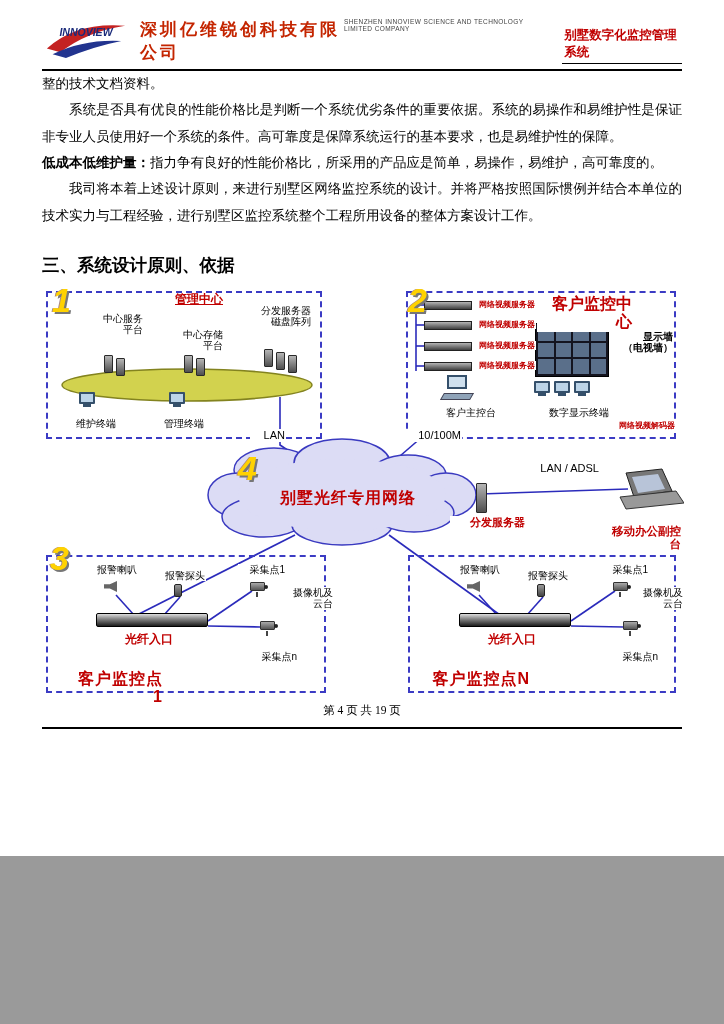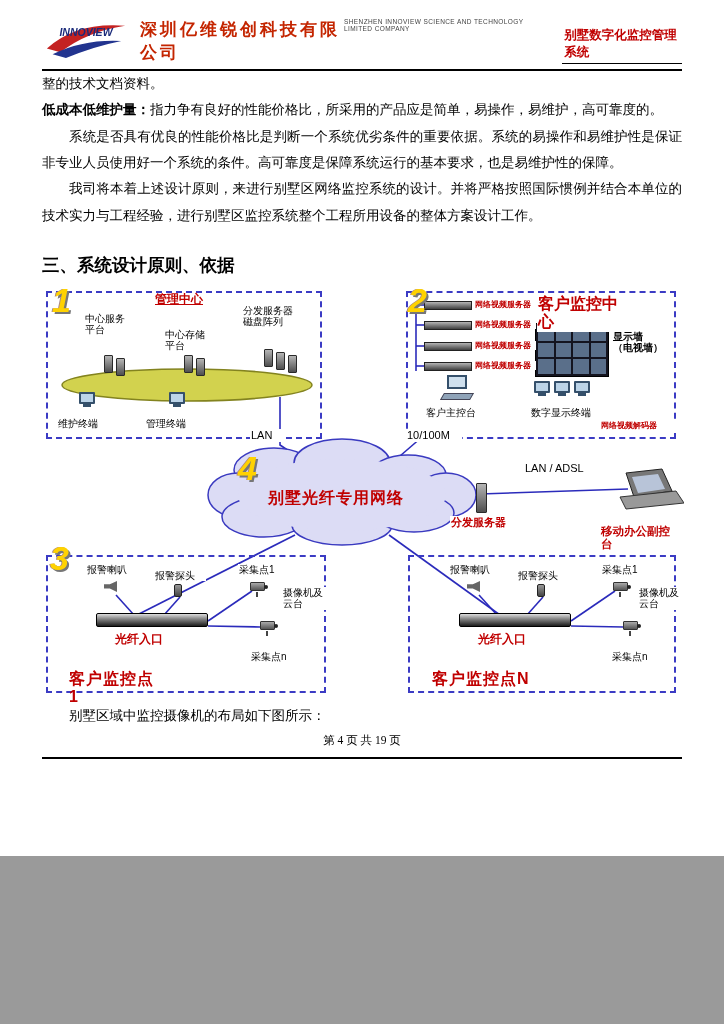--- a/index.html
+++ b/index.html
@@ -15,21 +15,21 @@
   .txt{font-size:13.5px;line-height:1.95;text-align:justify}
   .indent{text-indent:2em}
   .b{font-weight:bold}
   h2.sec{font-family:"Liberation Sans",sans-serif;font-size:17.5px;font-weight:bold;margin:24px 0 8px}
   h3.sub{font-family:"Liberation Sans",sans-serif;font-size:15.5px;font-weight:bold;margin:16px 0 14px}
   
   .diagram{position:relative;width:642px;height:414px;margin:8px 0 4px 0;font-family:"Liberation Sans",sans-serif}
   .diagram svg.bg{position:absolute;left:0;top:0;z-index:1}
   .dbox{position:absolute;border:2px dashed #3b3bc4;z-index:2}
   .num{position:absolute;font-family:"Liberation Sans",sans-serif;font-style:italic;font-weight:bold;font-size:34px;line-height:1;color:#ffd200;text-shadow:2px 2px 0 #777,-1px 0 0 #a88;z-index:5}
-  .dlabel{position:absolute;font-size:10px;line-height:1.15;text-align:left;white-space:pre-line;background:#fff;padding:0 1px;z-index:4}
+  .dlabel{position:absolute;font-size:10px;line-height:1.15;text-align:right;white-space:pre-line;background:#fff;padding:0 1px;z-index:4}
   .red{color:#c00000;font-weight:bold}
   .nobg{background:transparent}
   .ul{text-decoration:underline}
   .tower{position:absolute;width:9px;height:18px;background:linear-gradient(180deg,#b5b5b5,#4f4f4f);border:1px solid #2a2a2a;border-radius:1px;z-index:3}
   .tower.big{width:11px;height:30px}
   .term{position:absolute;width:16px;height:12px;background:#bcd4e8;border:2px solid #35506b;border-radius:1px;z-index:3}
   .term::after{content:"";position:absolute;left:2px;top:10px;width:8px;height:3px;background:#35506b}
   .rack{position:absolute;width:48px;height:9px;background:linear-gradient(180deg,#b5b5b5,#3f3f3f);border:1px solid #222;z-index:3}
   .wall{position:absolute;left:493px;top:38px;width:74px;height:54px;background:#14141f;border:1px solid #000;display:grid;grid-template-columns:repeat(4,1fr);grid-template-rows:repeat(3,1fr);gap:2px;padding:2px;z-index:3}
   .wall div{background:#5a6f8a}
@@ -65,22 +65,22 @@
       </svg>
     </span>
     <div class="co">
       <span class="co-cn">深圳亿维锐创科技有限公司</span>
       <span class="co-en">SHENZHEN INNOVIEW SCIENCE AND TECHNOLOGY LIMITED COMPANY</span>
     </div>
     <span class="doc-title">别墅数字化监控管理系统</span>
   </div>
 
   <p class="txt">整的技术文档资料。</p>
+  <p class="txt indent">系统是否具有优良的性能价格比是判断一个系统优劣条件的重要依据。系统的易操作和易维护性是保证非专业人员使用好一个系统的条件。高可靠度是保障系统运行的基本要求，也是易维护性的保障。</p>
   <p class="txt"><span class="b">低成本低维护量：</span><span>指力争有良好的性能价格比，所采用的产品应是简单，易操作，易维护，高可靠度的。</span></p>
-  <p class="txt indent">系统是否具有优良的性能价格比是判断一个系统优劣条件的重要依据。系统的易操作和易维护性是保证非专业人员使用好一个系统的条件。高可靠度是保障系统运行的基本要求，也是易维护性的保障。</p>
   <p class="txt indent">我司将本着上述设计原则，来进行别墅区网络监控系统的设计。并将严格按照国际惯例并结合本单位的技术实力与工程经验，进行别墅区监控系统整个工程所用设备的整体方案设计工作。</p>
 
   <h2 class="sec">三、系统设计原则、依据</h2>
 
 
   <div class="diagram">
     <svg class="bg" width="642" height="414">
 
       <ellipse cx="145" cy="100" rx="125" ry="16" fill="#d2d24e" stroke="#83831f" stroke-width="1.5"></ellipse>
 
@@ -219,18 +219,17 @@
     <span class="cam" style="left:571px;top:297px"></span>
     <span class="dlabel" style="left:596px;top:302px;width:46px">摄像机及
 云台</span>
     <span class="fiberbar" style="left:417px;top:328px"></span>
     <span class="dlabel red s12" style="left:435px;top:348px;width:60px">光纤入口</span>
     <span class="cam" style="left:581px;top:336px"></span>
     <span class="dlabel" style="left:569px;top:366px;width:48px">采集点n</span>
     <span class="dlabel red s13 nobg" style="left:389px;top:385px;width:100px;letter-spacing:1px">客户监控点N</span>
   </div>
 
-  <p class="txt indent">别墅区域中监控摄像机的布局如下图所示：</p>
 
   <div class="pfoot">第 4 页 共 19 页</div>
   <div class="bottom-rule"></div>
 
 </div>
 
 </body></html>

